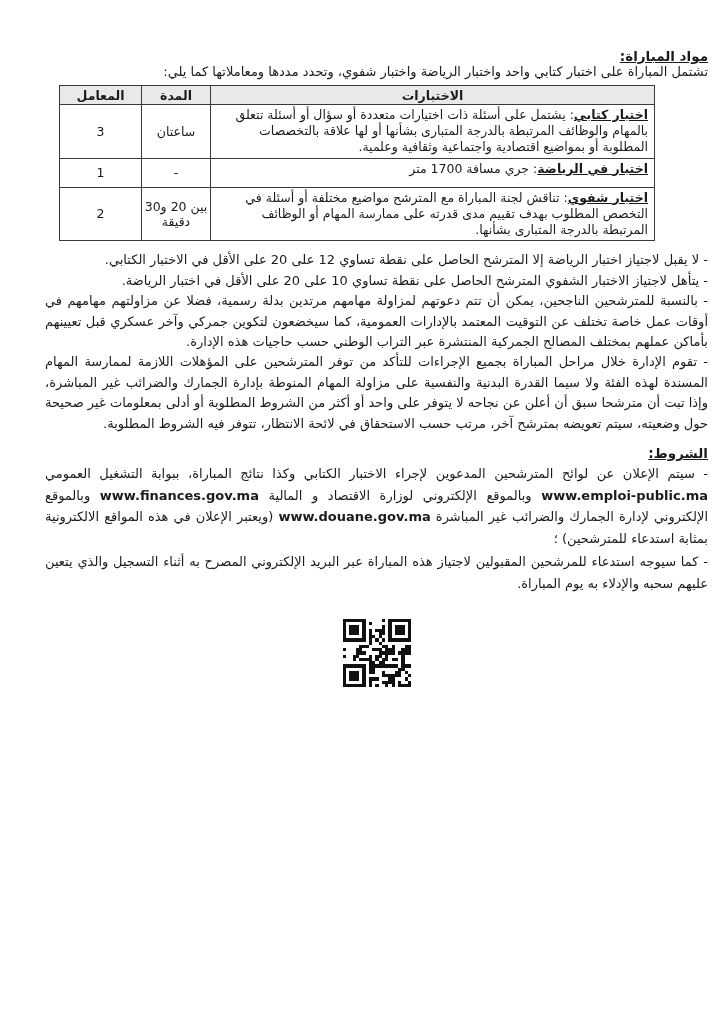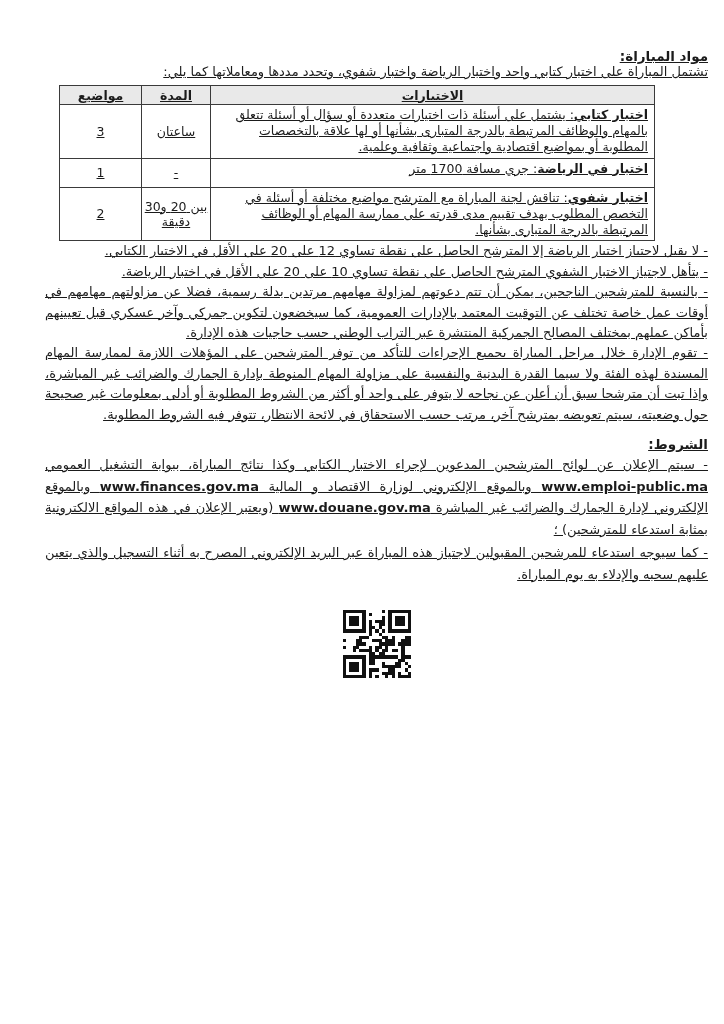--- a/index.html
+++ b/index.html
@@ -1,19 +1,19 @@
 <!DOCTYPE html>
 <html dir="rtl" lang="ar" style="--text: #1b1b1b; --table-header-bg: #e9e9e9; --border: #3a3a3a; --qr: #111111;"><head>
 <meta charset="utf-8">
 <style>
   * { margin:0; padding:0; box-sizing:border-box; }
   html,body { background:#ffffff; }
   body { font-family:"DejaVu Sans", sans-serif; color:var(--text,#1b1b1b); }
   .page { position:relative; width:724px; height:852px; overflow:hidden; background:#fff;
-          direction:rtl;text-decoration:underline; }
+          direction:rtl; }
   .content { padding:48px 16px 0 45px; }
 
   .doc-title { font-size:13.5px; font-weight:bold; text-decoration:underline; }
   .intro { font-size:13px; }
 
   table.exams { border-collapse:collapse; width:595px; margin:6px 53px 0 0;
                 table-layout:fixed; }
   table.exams th, table.exams td { border:1px solid var(--border,#3a3a3a); }
   table.exams th { background:var(--table-header-bg,#e9e9e9); font-size:12.5px;
                    font-weight:bold; height:19px; padding:1px 4px; }
@@ -23,21 +23,21 @@
   td.c-tests { font-size:12.5px; line-height:15.9px; padding:2px 6px 3px 14px;
                text-align:right; vertical-align:middle; }
   td.c-mid { font-size:12.5px; text-align:center; vertical-align:middle;
              padding:1px 2px; line-height:15.5px; }
   tr.r1 td { height:51px; }
   tr.r2 td { height:29px; }
   tr.r2 td.c-tests { vertical-align:top; }
   tr.r3 td { height:43px; }
   .tname { font-weight:bold; text-decoration:underline; }
 
-  .rules { }
+  .rules { margin-top:9px; }
   .rule { font-size:13px; line-height:20.4px; text-align:justify;
           text-align-last:right; }
 
   .note { margin-top:11px; }
   .note-title { font-size:13.5px; font-weight:bold; text-decoration:underline; }
   .note-item { font-size:13px; line-height:21.5px; text-align:justify;
                text-align-last:right; margin-top:2px; }
   .url { font-weight:bold; white-space:nowrap; unicode-bidi:embed; direction:ltr; }
 
   .qr-wrap { margin-top:24px; text-align:center; }
@@ -57,21 +57,21 @@
     <table class="exams">
       <colgroup>
           <col class="col-tests">
           <col class="col-dur">
           <col class="col-coef">
         </colgroup>
       <tbody>
           <tr>
         <th>الاختبارات</th>
         <th>المدة</th>
-        <th>مواضيع</th>
+        <th>المعامل</th>
       </tr>
       <tr class="r1">
         <td class="c-tests"><span class="tname">اختبار كتابي</span><span>: يشتمل على أسئلة ذات اختيارات متعددة أو سؤال أو أسئلة تتعلق بالمهام والوظائف المرتبطة بالدرجة المتبارى بشأنها أو لها علاقة بالتخصصات المطلوبة أو بمواضيع اقتصادية واجتماعية وثقافية وعلمية.</span></td>
         <td class="c-mid">ساعتان</td>
         <td class="c-mid">3</td>
       </tr>
       <tr class="r2">
         <td class="c-tests"><span class="tname">اختبار في الرياضة</span><span>: جري مسافة 1700 متر</span></td>
         <td class="c-mid">-</td>
         <td class="c-mid">1</td>

